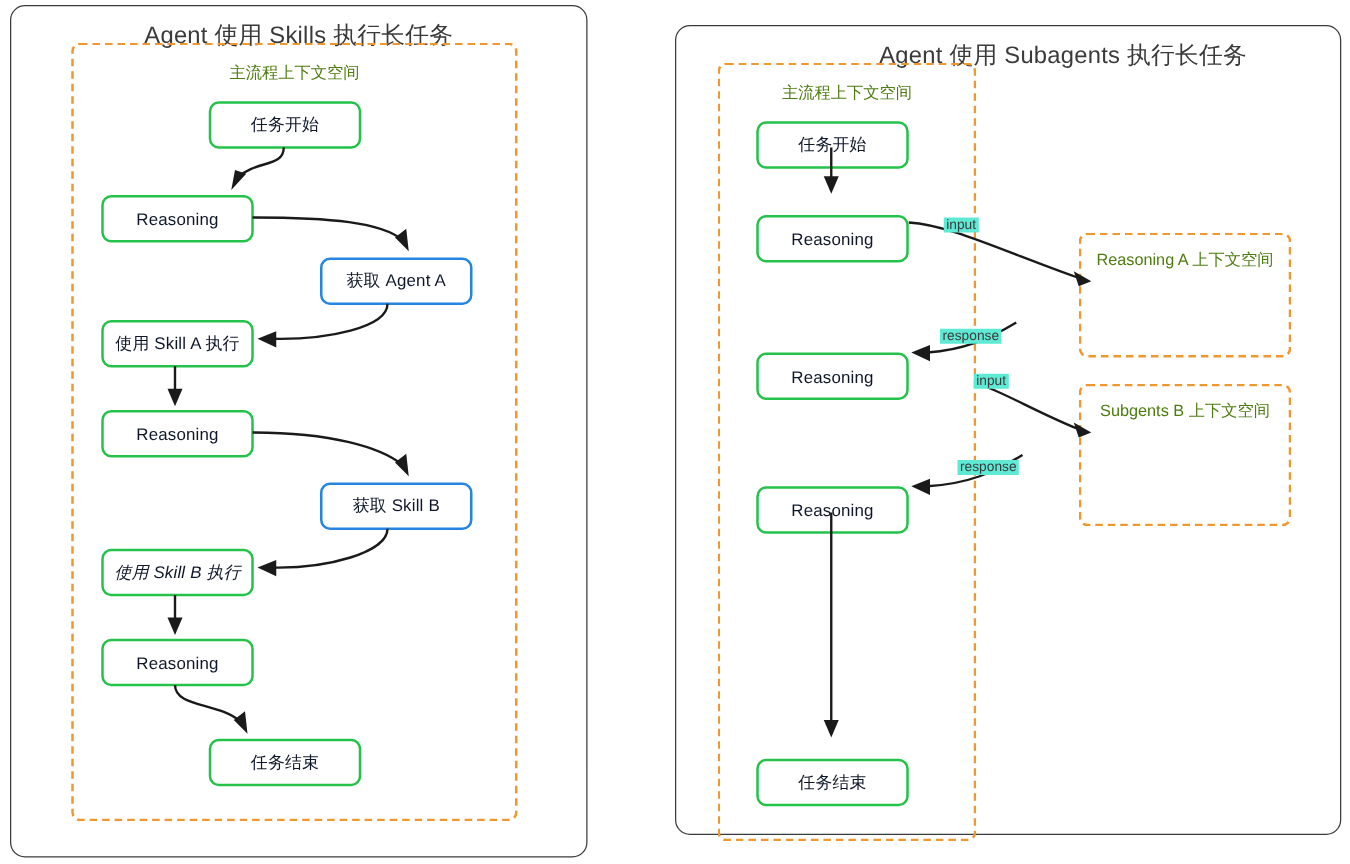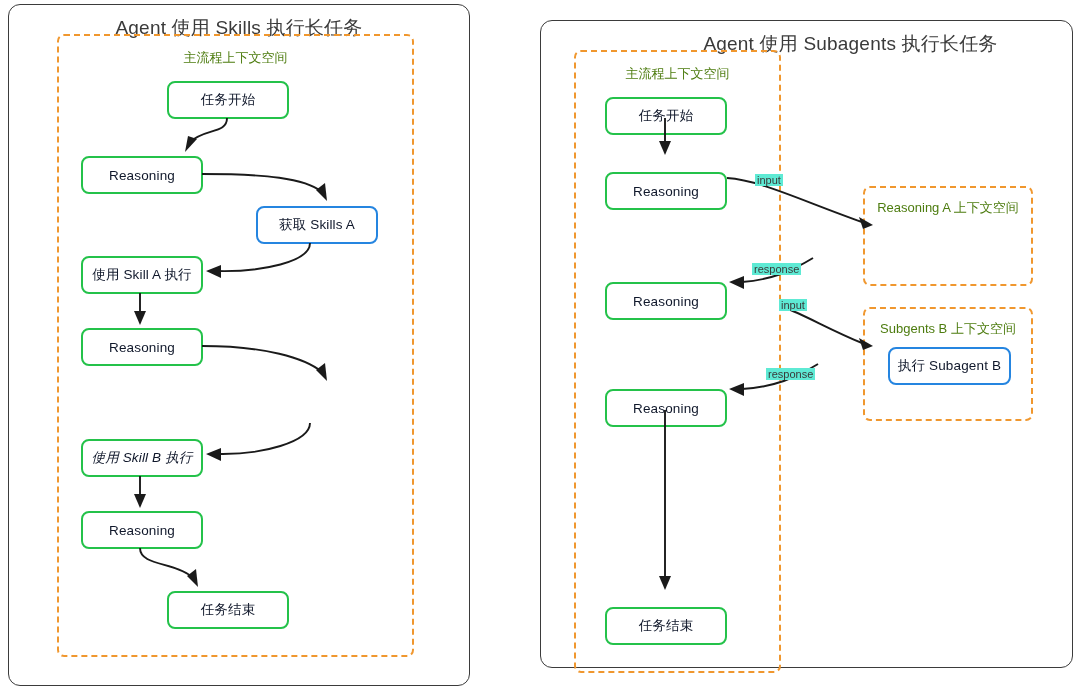--- a/index.html
+++ b/index.html
@@ -100,31 +100,34 @@
 
     <div class="node green" style="left:158px; top:76px; width:122px; height:38px;">
       <span>任务开始</span>
     </div>
 
     <div class="node green" style="left:72px; top:151px; width:122px; height:38px;">
       <span>Reasoning</span>
     </div>
 
     <div class="node blue" style="left:247px; top:201px; width:122px; height:38px;">
-      <span>获取 Skills A</span>
+      <span>获取 Agent A</span>
     </div>
 
     <div class="node green" style="left:72px; top:251px; width:122px; height:38px;">
       <span>使用 Skill A 执行</span>
     </div>
 
     <div class="node green" style="left:72px; top:323px; width:122px; height:38px;">
       <span>Reasoning</span>
     </div>
 
+    <div class="node blue" style="left:247px; top:381px; width:122px; height:38px;">
+      <span>获取 Skill B</span>
+    </div>
 
     <div class="node green" style="left:72px; top:434px; width:122px; height:38px;font-style:italic;">
       <span>使用 Skill B 执行</span>
     </div>
 
     <div class="node green" style="left:72px; top:506px; width:122px; height:38px;">
       <span>Reasoning</span>
     </div>
 
     <div class="node green" style="left:158px; top:586px; width:122px; height:38px;">
@@ -161,23 +164,20 @@
 
     <div class="node green" style="left:64px; top:368px; width:122px; height:38px;">
       <span>Reasoning</span>
     </div>
 
     <div class="node green" style="left:64px; top:586px; width:122px; height:38px;">
       <span>任务结束</span>
     </div>
 
 
-    <div class="node blue" style="left:347px; top:326px; width:123px; height:38px;">
-      <span>执行 Subagent B</span>
-    </div>
   </div>
 
   <svg class="edges" viewBox="0 0 1080 691">
 
     <g>
       <path d="M 227 118 C 227 134 205 128 190 142"></path>
       <polygon points="185,152 197,139 188,136"></polygon>
     </g>
 
     <g>

